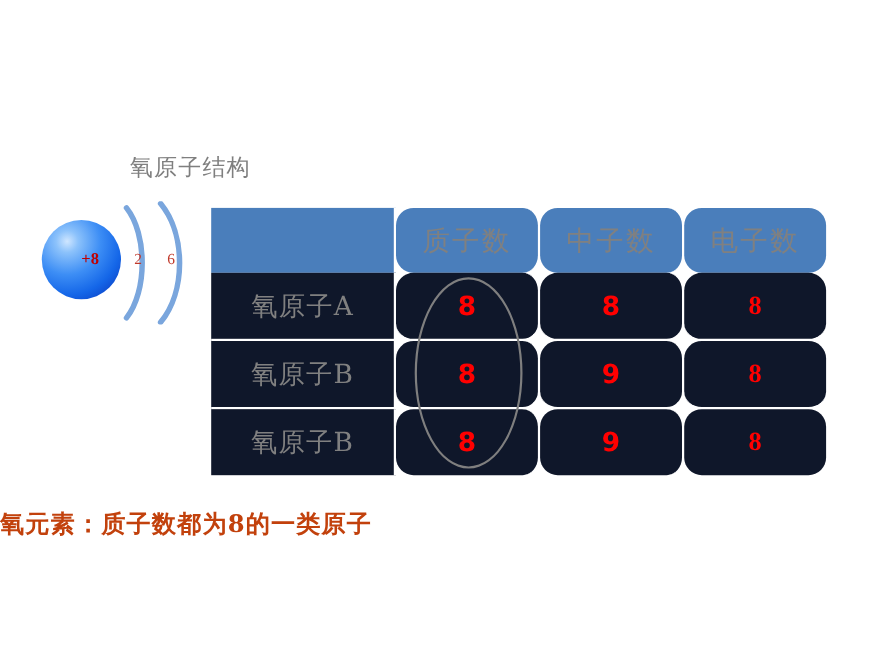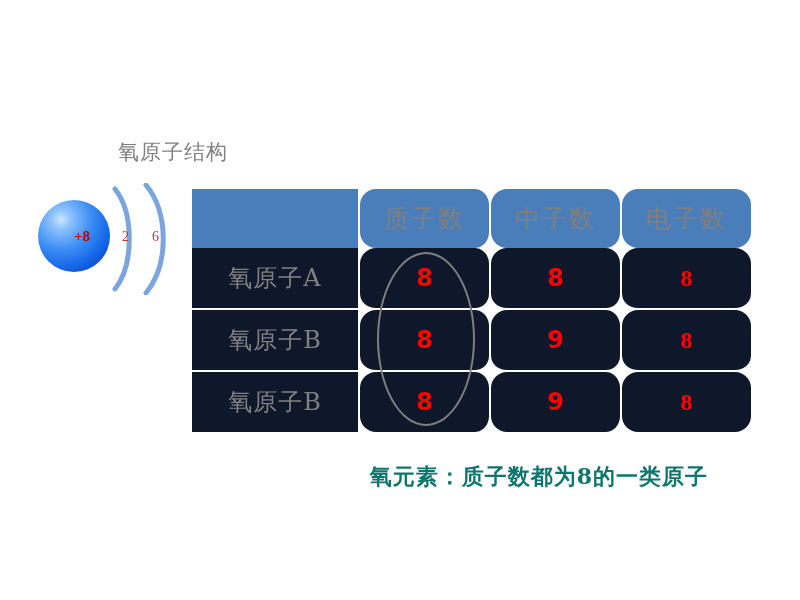--- a/index.html
+++ b/index.html
@@ -149,25 +149,25 @@
     border-radius: 50%;
     pointer-events: none;
   }
 
   
   #caption {
     position: absolute;
     left: 0;
     top: 462px;
     width: 708px;
-    text-align: right;
+    text-align: left;
     font-family: "DejaVu Serif", serif;
     font-size: 22px;
     font-weight: bold;
-    color: #0f766e;
+    color: #c2410c;
     letter-spacing: 1px;
   }
 </style>
 </head>
 <body>
 
 <div id="slide">
 
   <div id="slide-title">氧原子结构</div>
 

